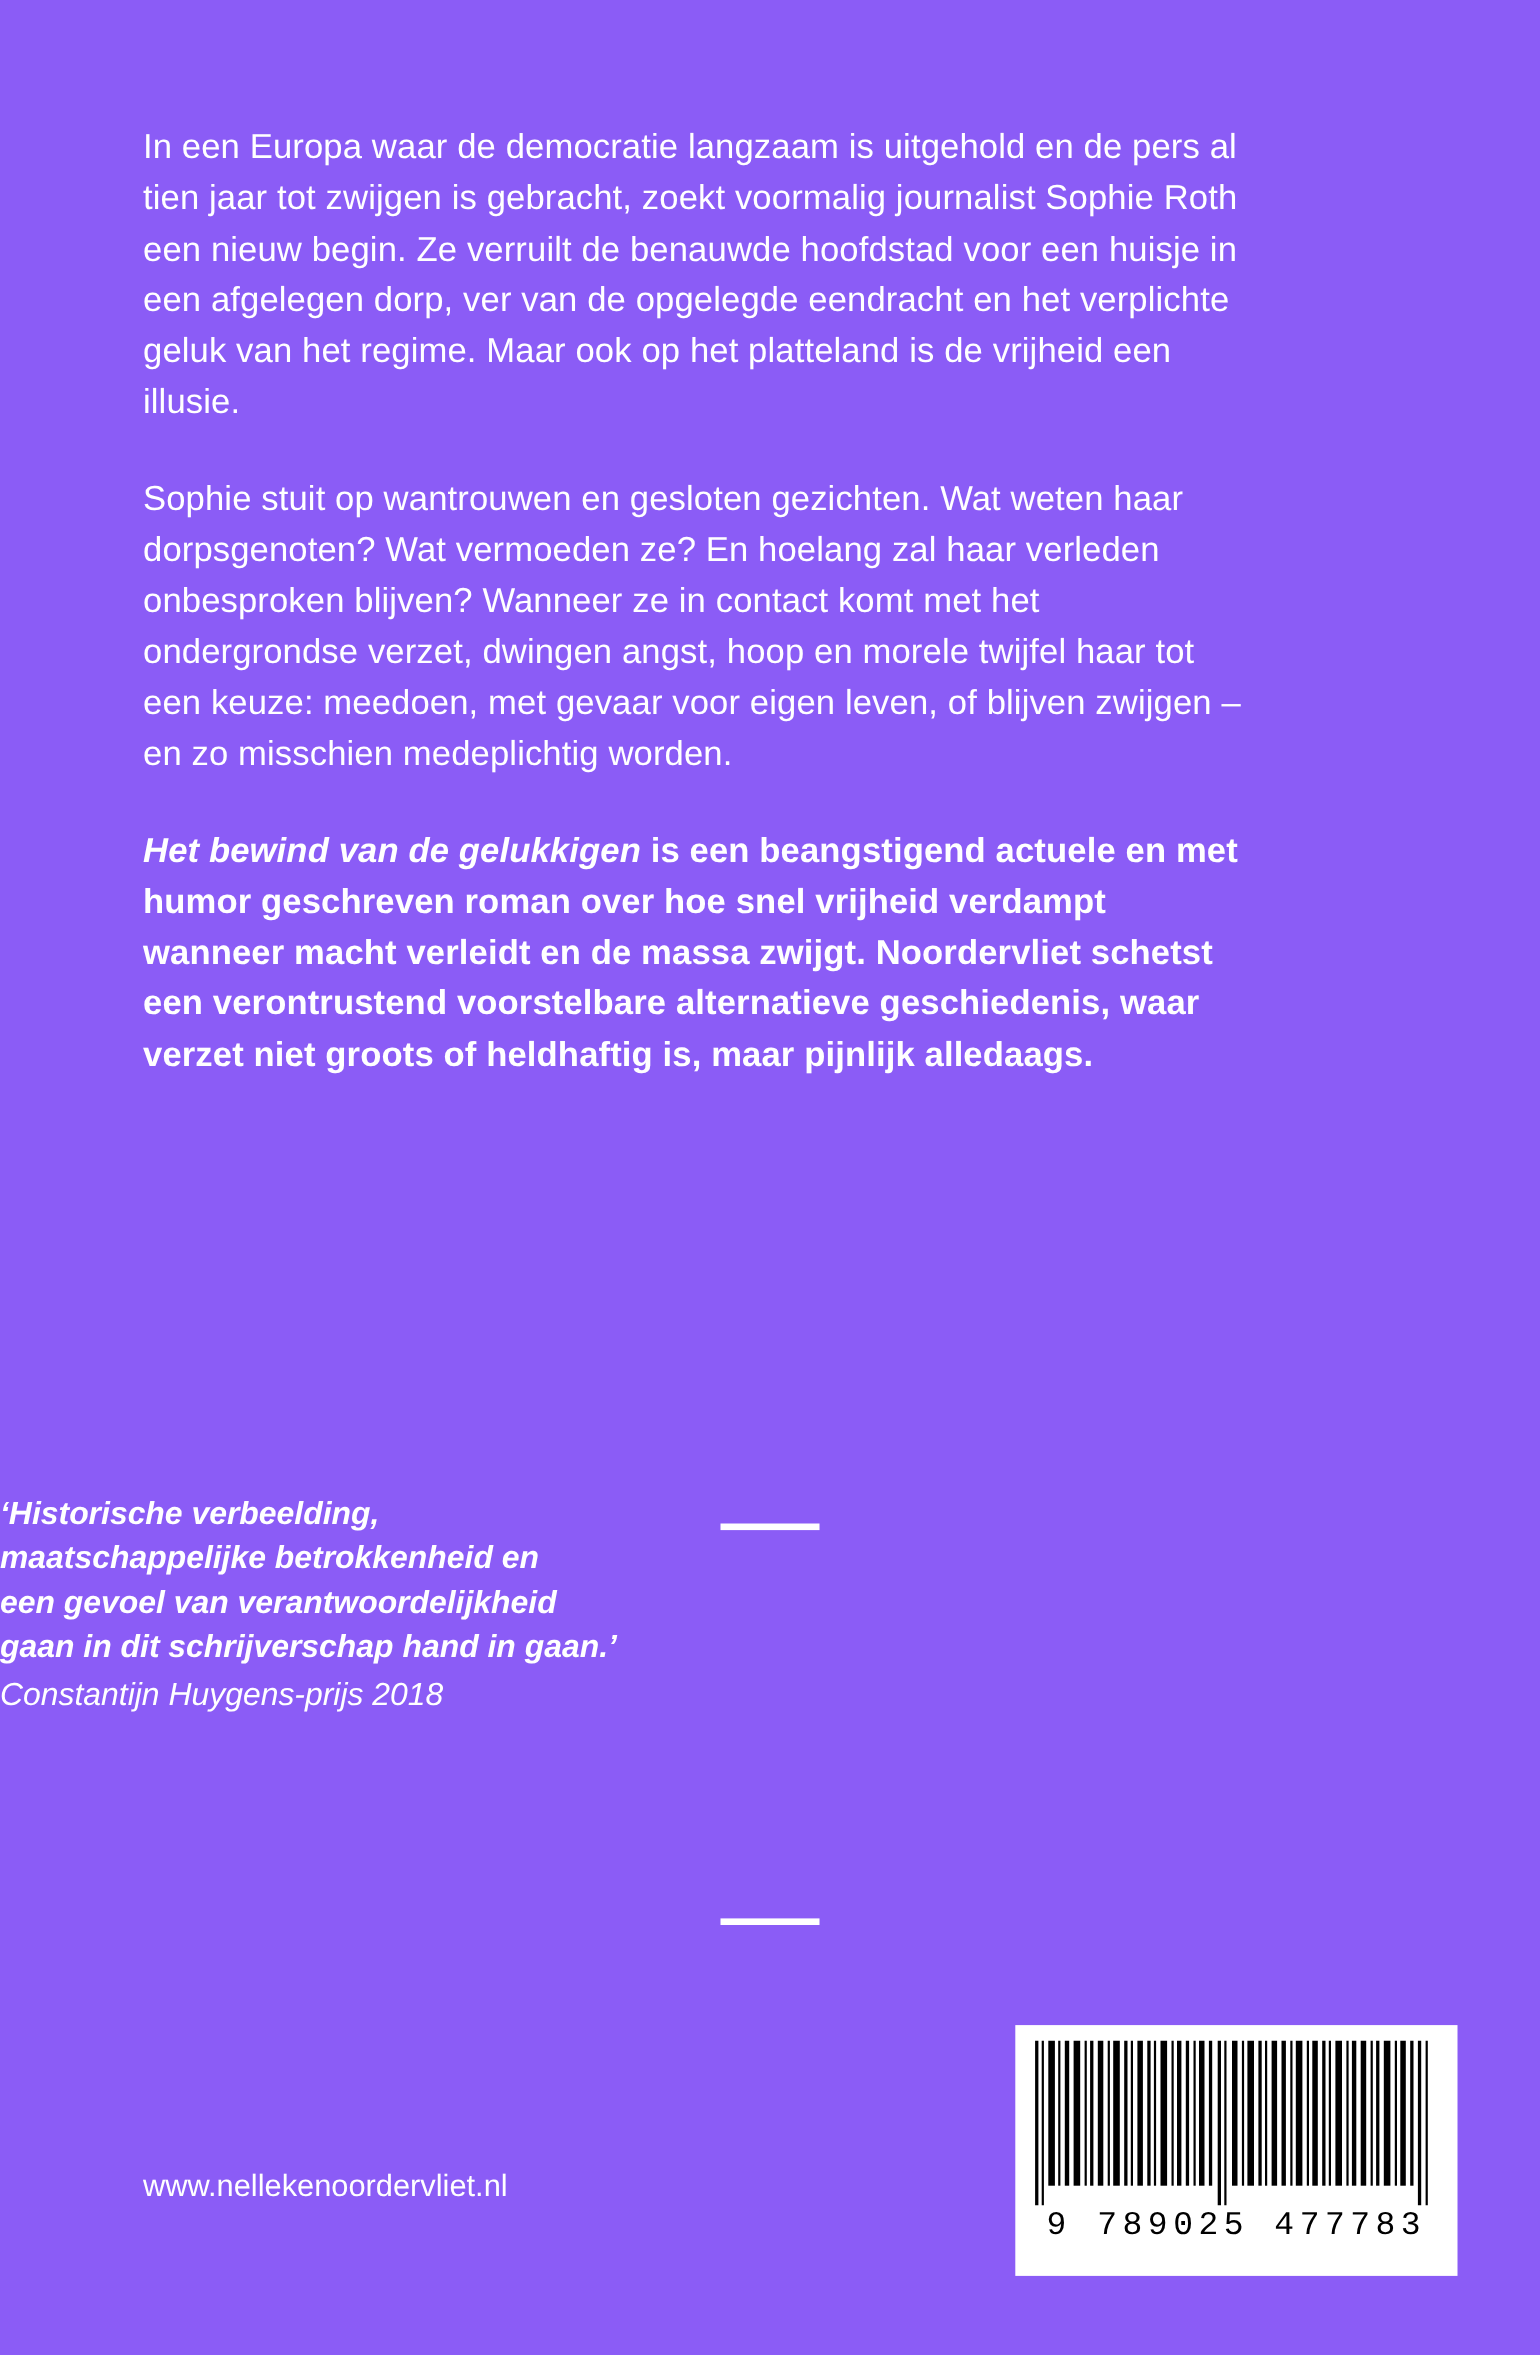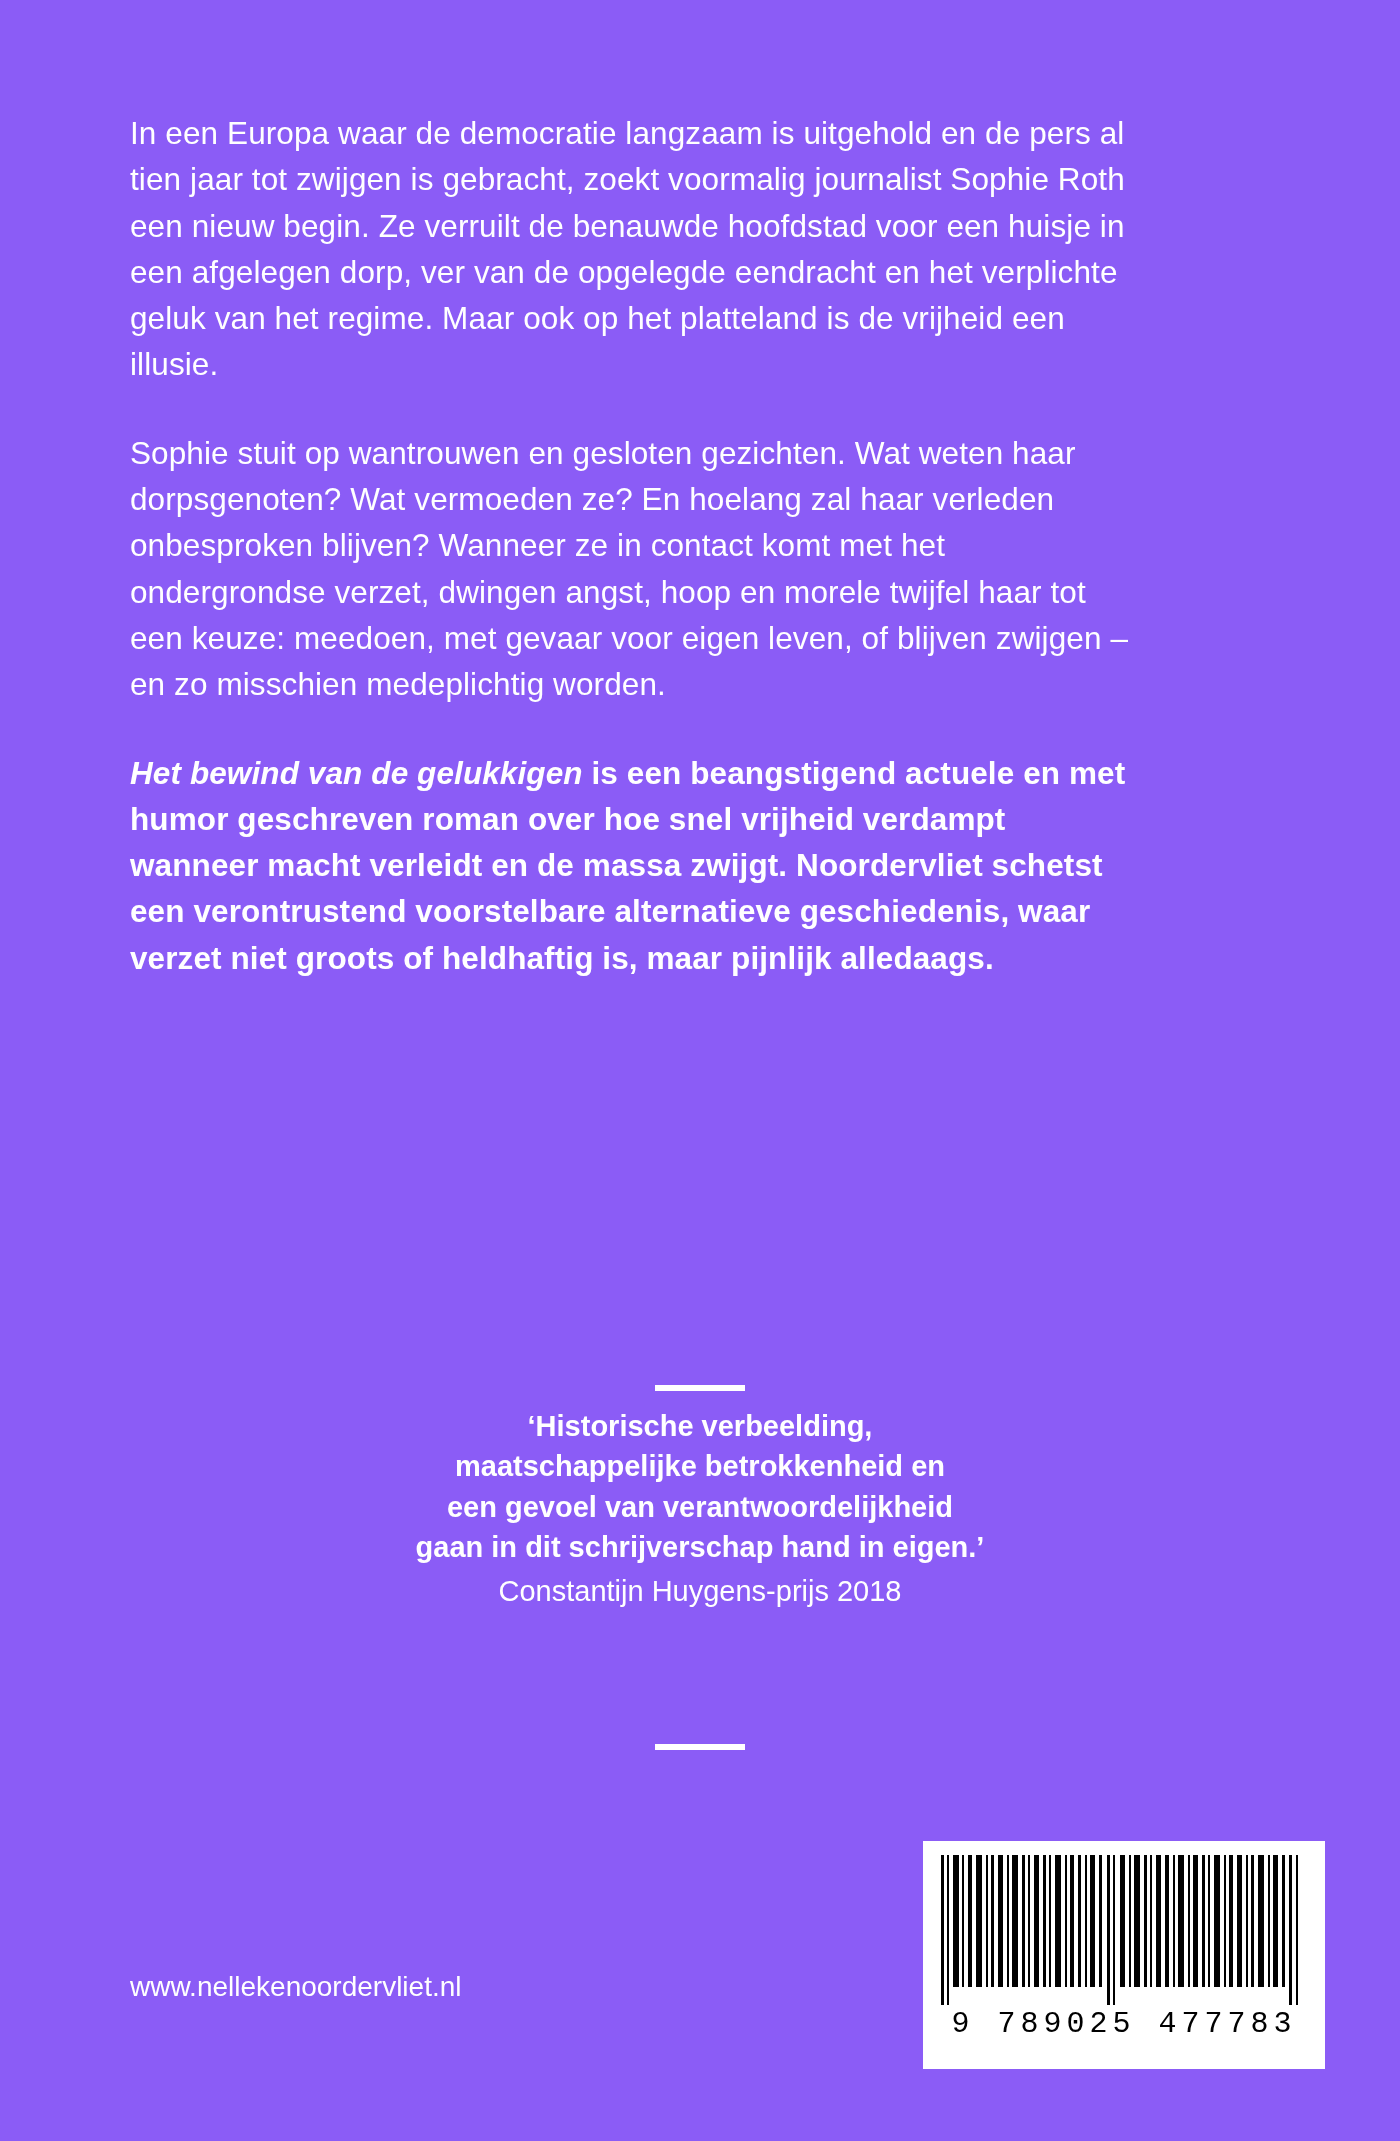--- a/index.html
+++ b/index.html
@@ -52,23 +52,24 @@
   .rule-top {
     top: 1385px;
   }
   .rule-bottom {
     top: 1744px;
   }
   .quote-block {
     position: absolute;
     left: 0;
     right: 0;
-    top: 1406px;
-    text-align: center;
-    color: #ffffff;
+    top: 1356px;
+    text-align: left;
+    color: #ffffff;
+    font-style: italic;
   }
   .quote-line {
     font-size: 29px;
     font-weight: bold;
     line-height: 1.39;
     color: #ffffff;
   }
   .quote-source {
     font-size: 29px;
     font-weight: 400;
@@ -122,21 +123,21 @@
     <p>Sophie stuit op wantrouwen en gesloten gezichten. Wat weten haar dorpsgenoten? Wat vermoeden ze? En hoelang zal haar verleden onbesproken blijven? Wanneer ze in contact komt met het ondergrondse verzet, dwingen angst, hoop en morele twijfel haar tot een keuze: meedoen, met gevaar voor eigen leven, of blijven zwijgen – en zo misschien medeplichtig worden.</p>
     <p><span class="title-italic">Het bewind van de gelukkigen</span><span> is een beangstigend actuele en met humor geschreven roman over hoe snel vrijheid verdampt wanneer macht verleidt en de massa zwijgt. Noordervliet schetst een verontrustend voorstelbare alternatieve geschiedenis, waar verzet niet groots of heldhaftig is, maar pijnlijk alledaags.</span></p>
   </div>
 
   <div class="rule rule-top"></div>
 
   <div class="quote-block">
     <div class="quote-line">‘Historische verbeelding,</div>
     <div class="quote-line">maatschappelijke betrokkenheid en</div>
     <div class="quote-line">een gevoel van verantwoordelijkheid</div>
-    <div class="quote-line">gaan in dit schrijverschap hand in eigen.’</div>
+    <div class="quote-line">gaan in dit schrijverschap hand in gaan.’</div>
     <div class="quote-source">Constantijn Huygens-prijs 2018</div>
   </div>
 
   <div class="rule rule-bottom"></div>
 
   <div class="urls">
     <div>www.nellekenoordervliet.nl</div>
   </div>
 
   <div class="barcode">

